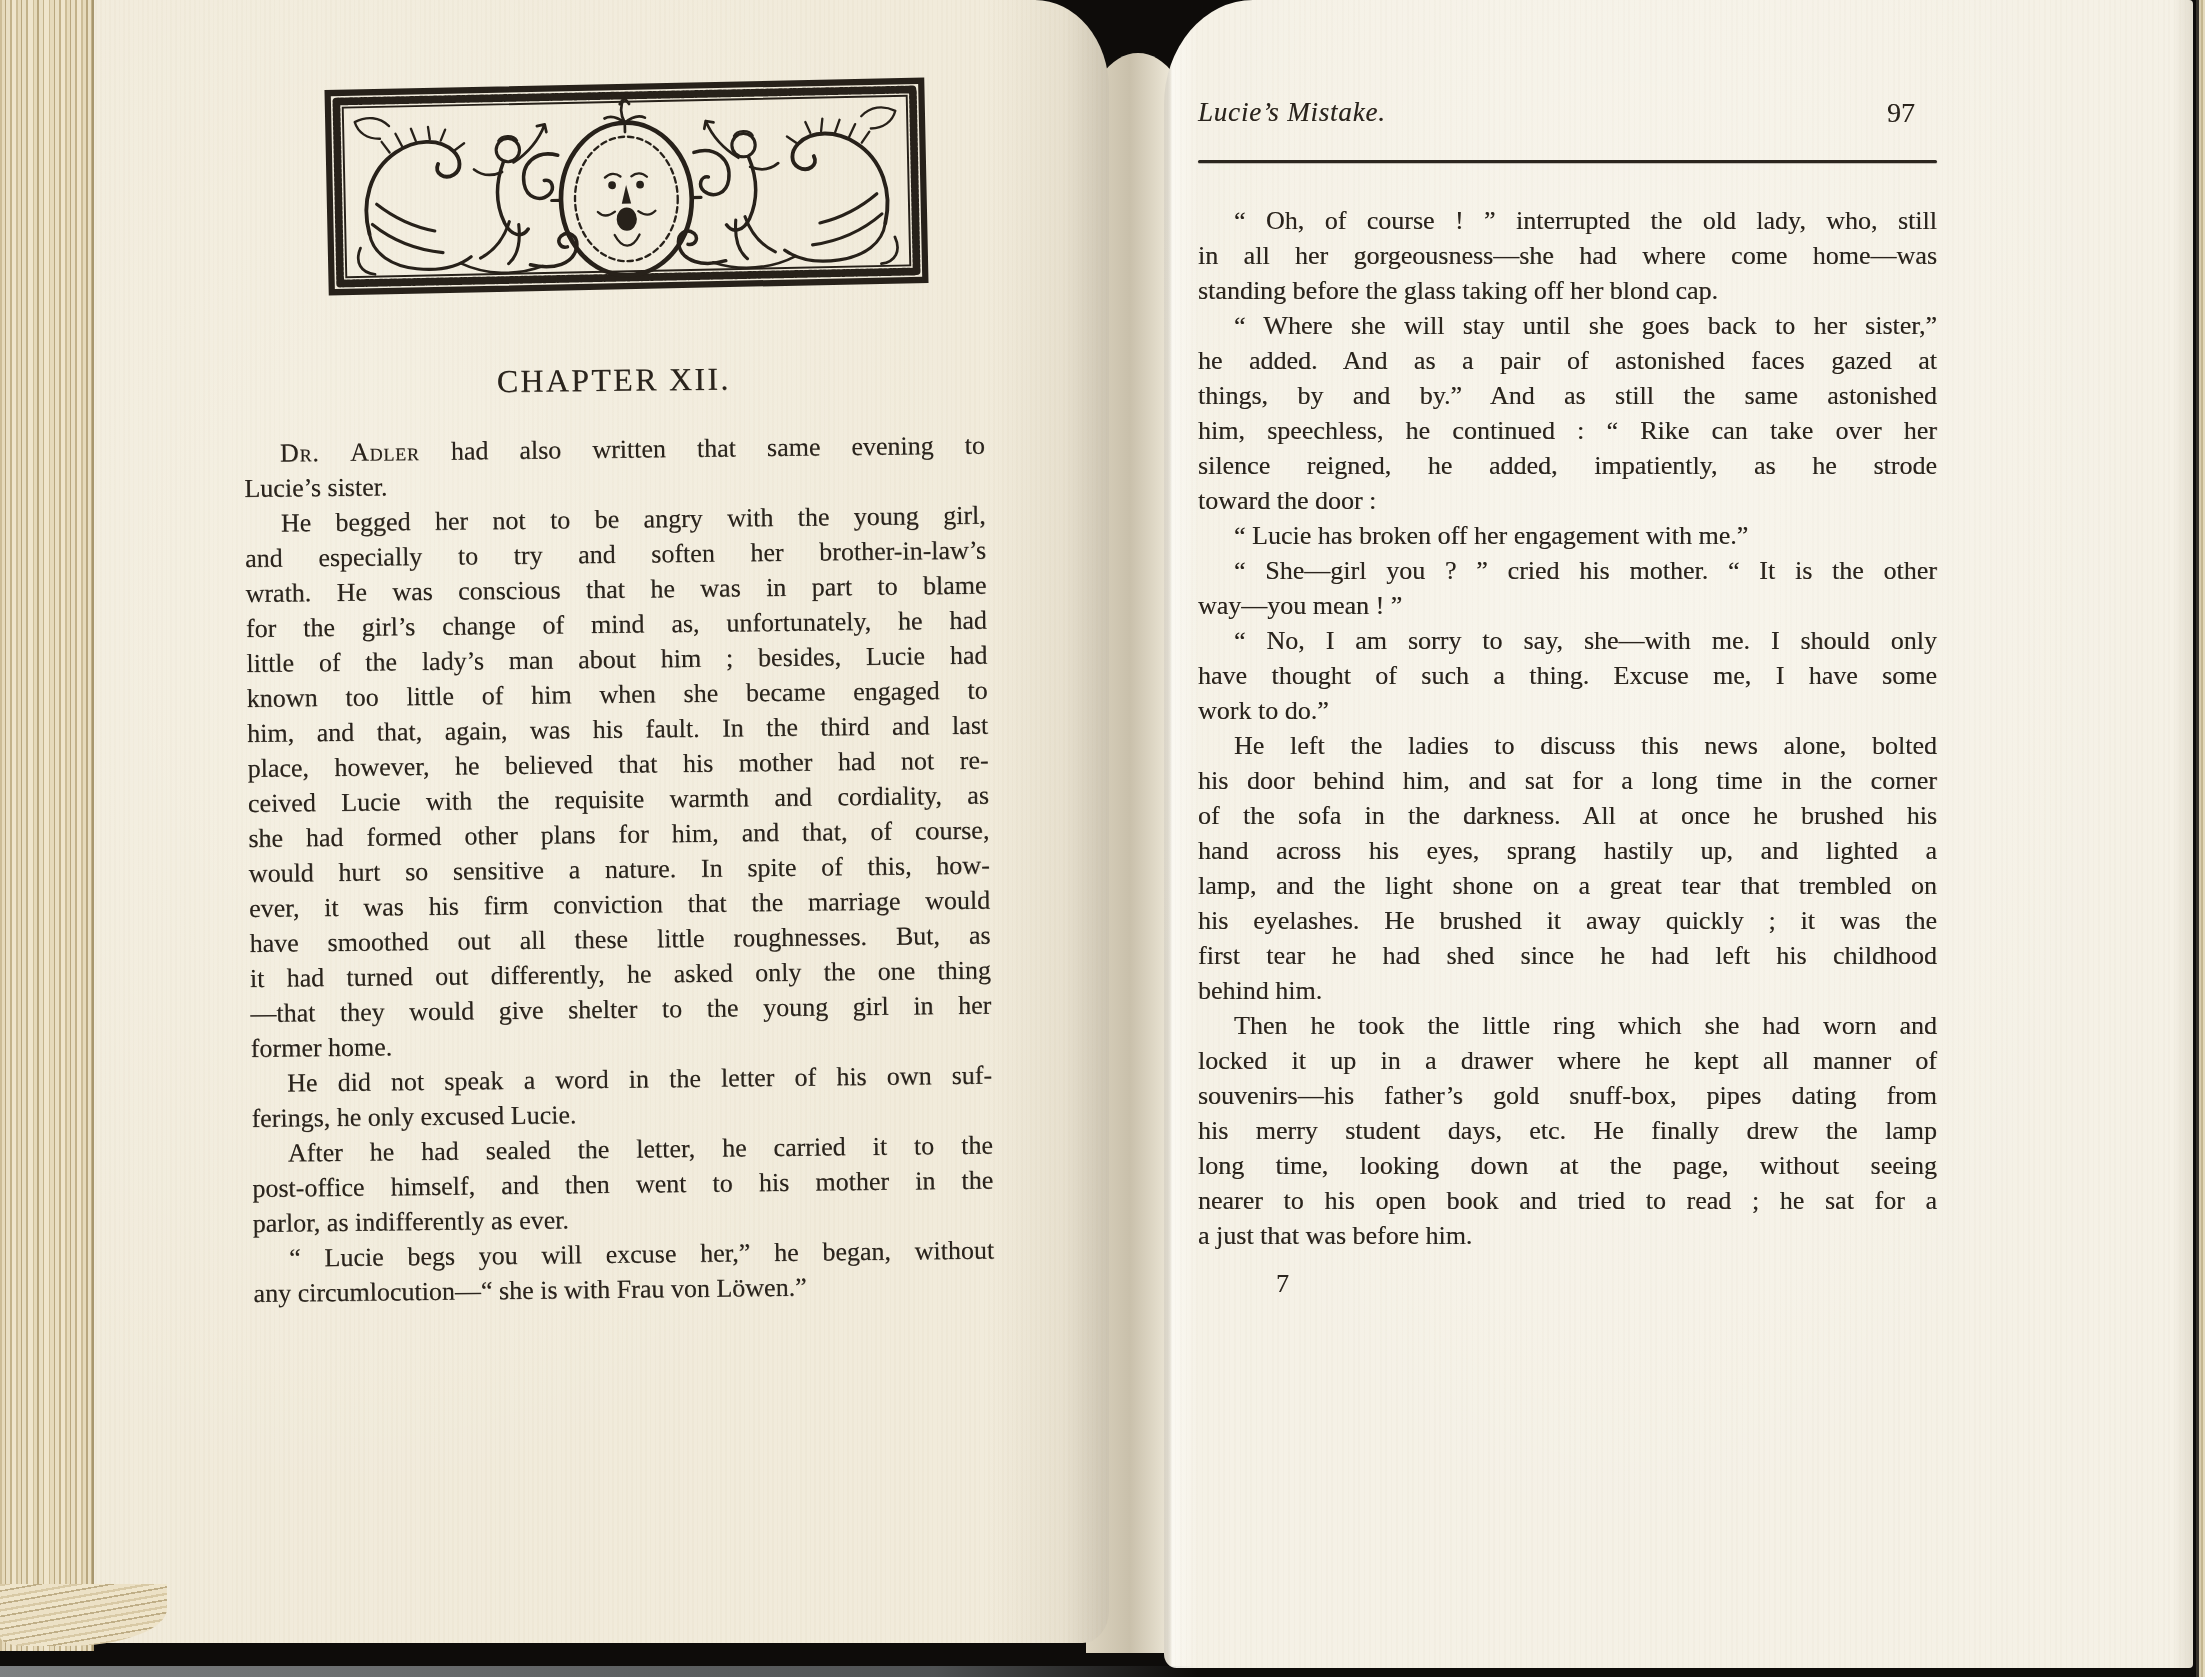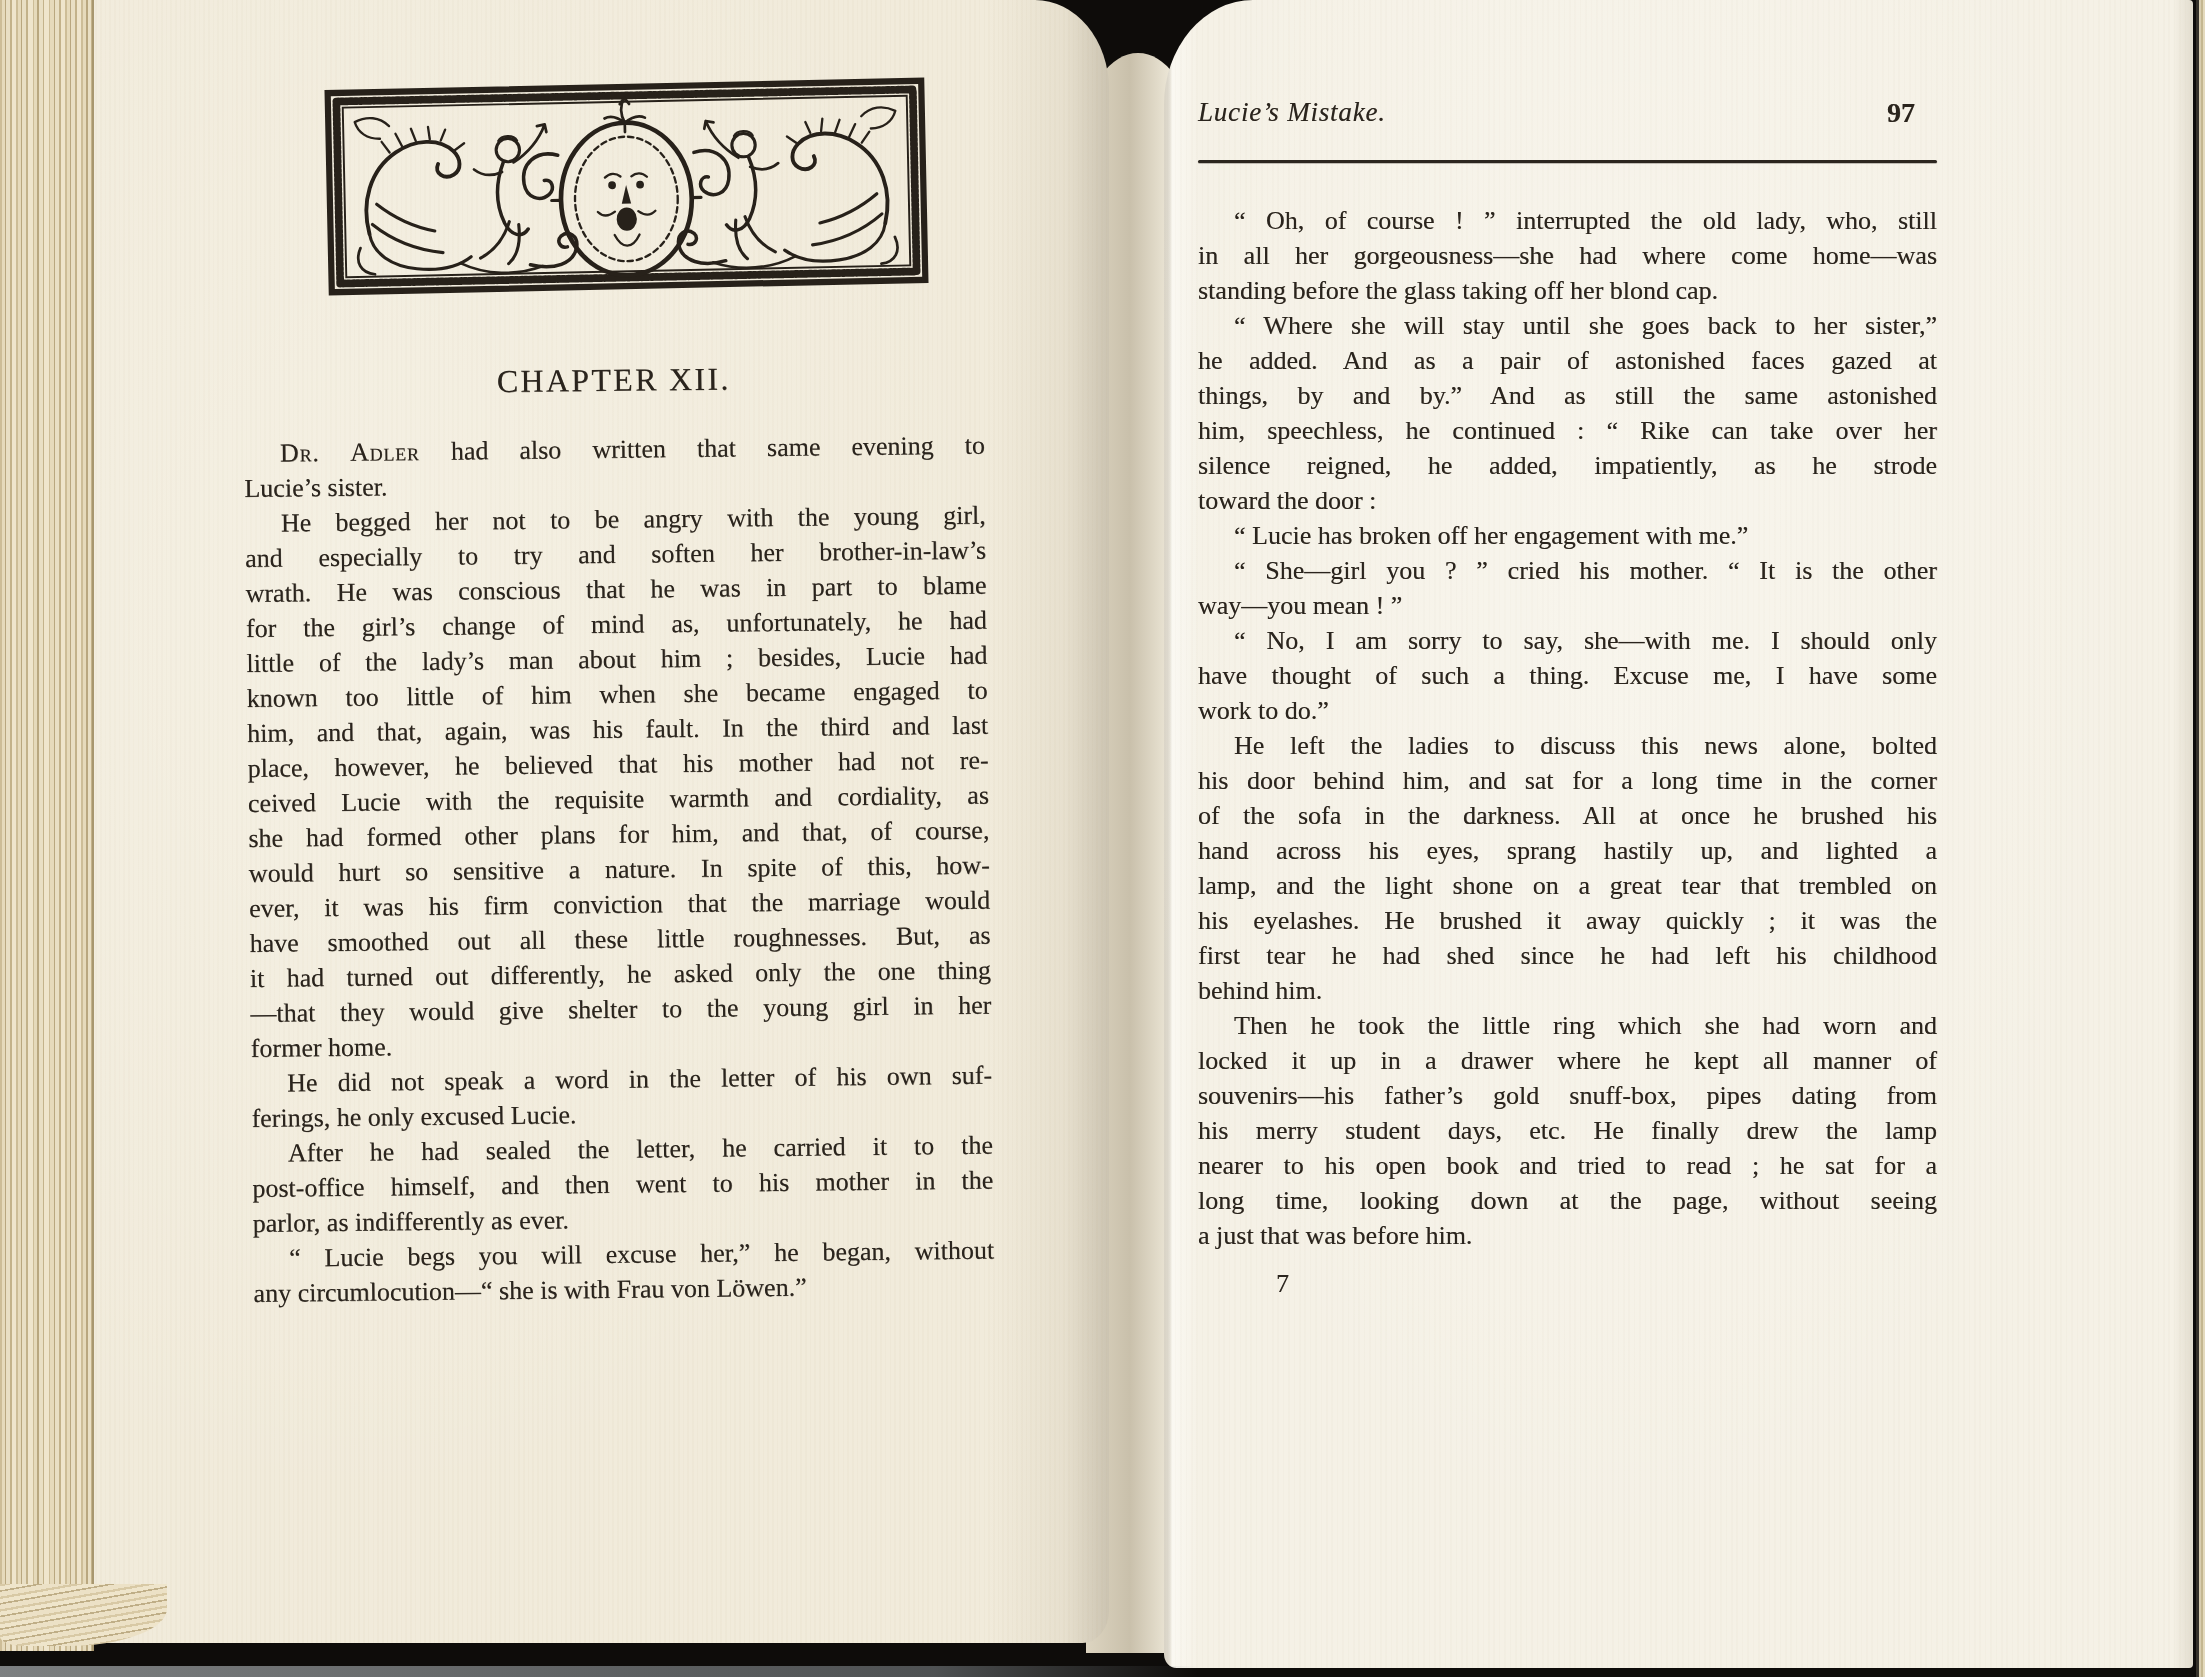--- a/index.html
+++ b/index.html
@@ -60,21 +60,21 @@
     text-shadow:0.3px 0.3px 0.4px rgba(48,38,28,.5);}
   .para{margin:0;}
   .bline{text-align:justify;text-align-last:justify;white-space:normal;}
   .para .bline:first-child{text-indent:36px;}
   .para .bline:last-child{text-align-last:left;}
   .sc{font-variant:small-caps;letter-spacing:0.8px;}
 
   .running-head-row{position:relative;height:34px;}
   .running-head{font-style:italic;font-size:27px;line-height:34px;text-align:left;
     letter-spacing:0.8px;text-shadow:0.3px 0.3px 0.4px rgba(48,38,28,.5);}
-  .page-number{position:absolute;right:22px;top:1.6px;font-size:28px;font-weight:bold;
+  .page-number{position:absolute;right:22px;top:1.6px;font-size:28px;font-weight:normal;
     text-shadow:0.3px 0.3px 0.4px rgba(48,38,28,.5);}
   .header-rule{height:3.1px;background:#2c261f;margin-top:31px;border-radius:1.6px;
     box-shadow:0 0.8px 0 rgba(44,38,31,.35);}
   .right-body{margin-top:40px;}
   .signature-mark{margin-top:12.5px;margin-left:78px;font-size:26px;
     text-shadow:0.3px 0.3px 0.4px rgba(48,38,28,.5);}
 </style>
 </head>
 <body>
 
@@ -210,22 +210,22 @@
           <div class="bline">lamp, and the light shone on a great tear that trembled on</div>
           <div class="bline">his eyelashes.  He brushed it away quickly ; it was the</div>
           <div class="bline">first tear he had shed since he had left his childhood</div>
           <div class="bline">behind him.</div>
         </div>
       <div class="para">
           <div class="bline">Then he took the little ring which she had worn and</div>
           <div class="bline">locked it up in a drawer where he kept all manner of</div>
           <div class="bline">souvenirs—his father’s gold snuff-box, pipes dating from</div>
           <div class="bline">his merry student days, etc.  He finally drew the lamp</div>
+          <div class="bline">long time, looking down at the page, without seeing</div>
           <div class="bline">nearer to his open book and tried to read ; he sat for a</div>
-          <div class="bline">long time, looking down at the page, without seeing</div>
           <div class="bline">a just that was before him.</div>
         </div>
       <div class="signature-mark">7</div>
     </div>
   </div>
 
 </div>
 
 
 </body></html>

